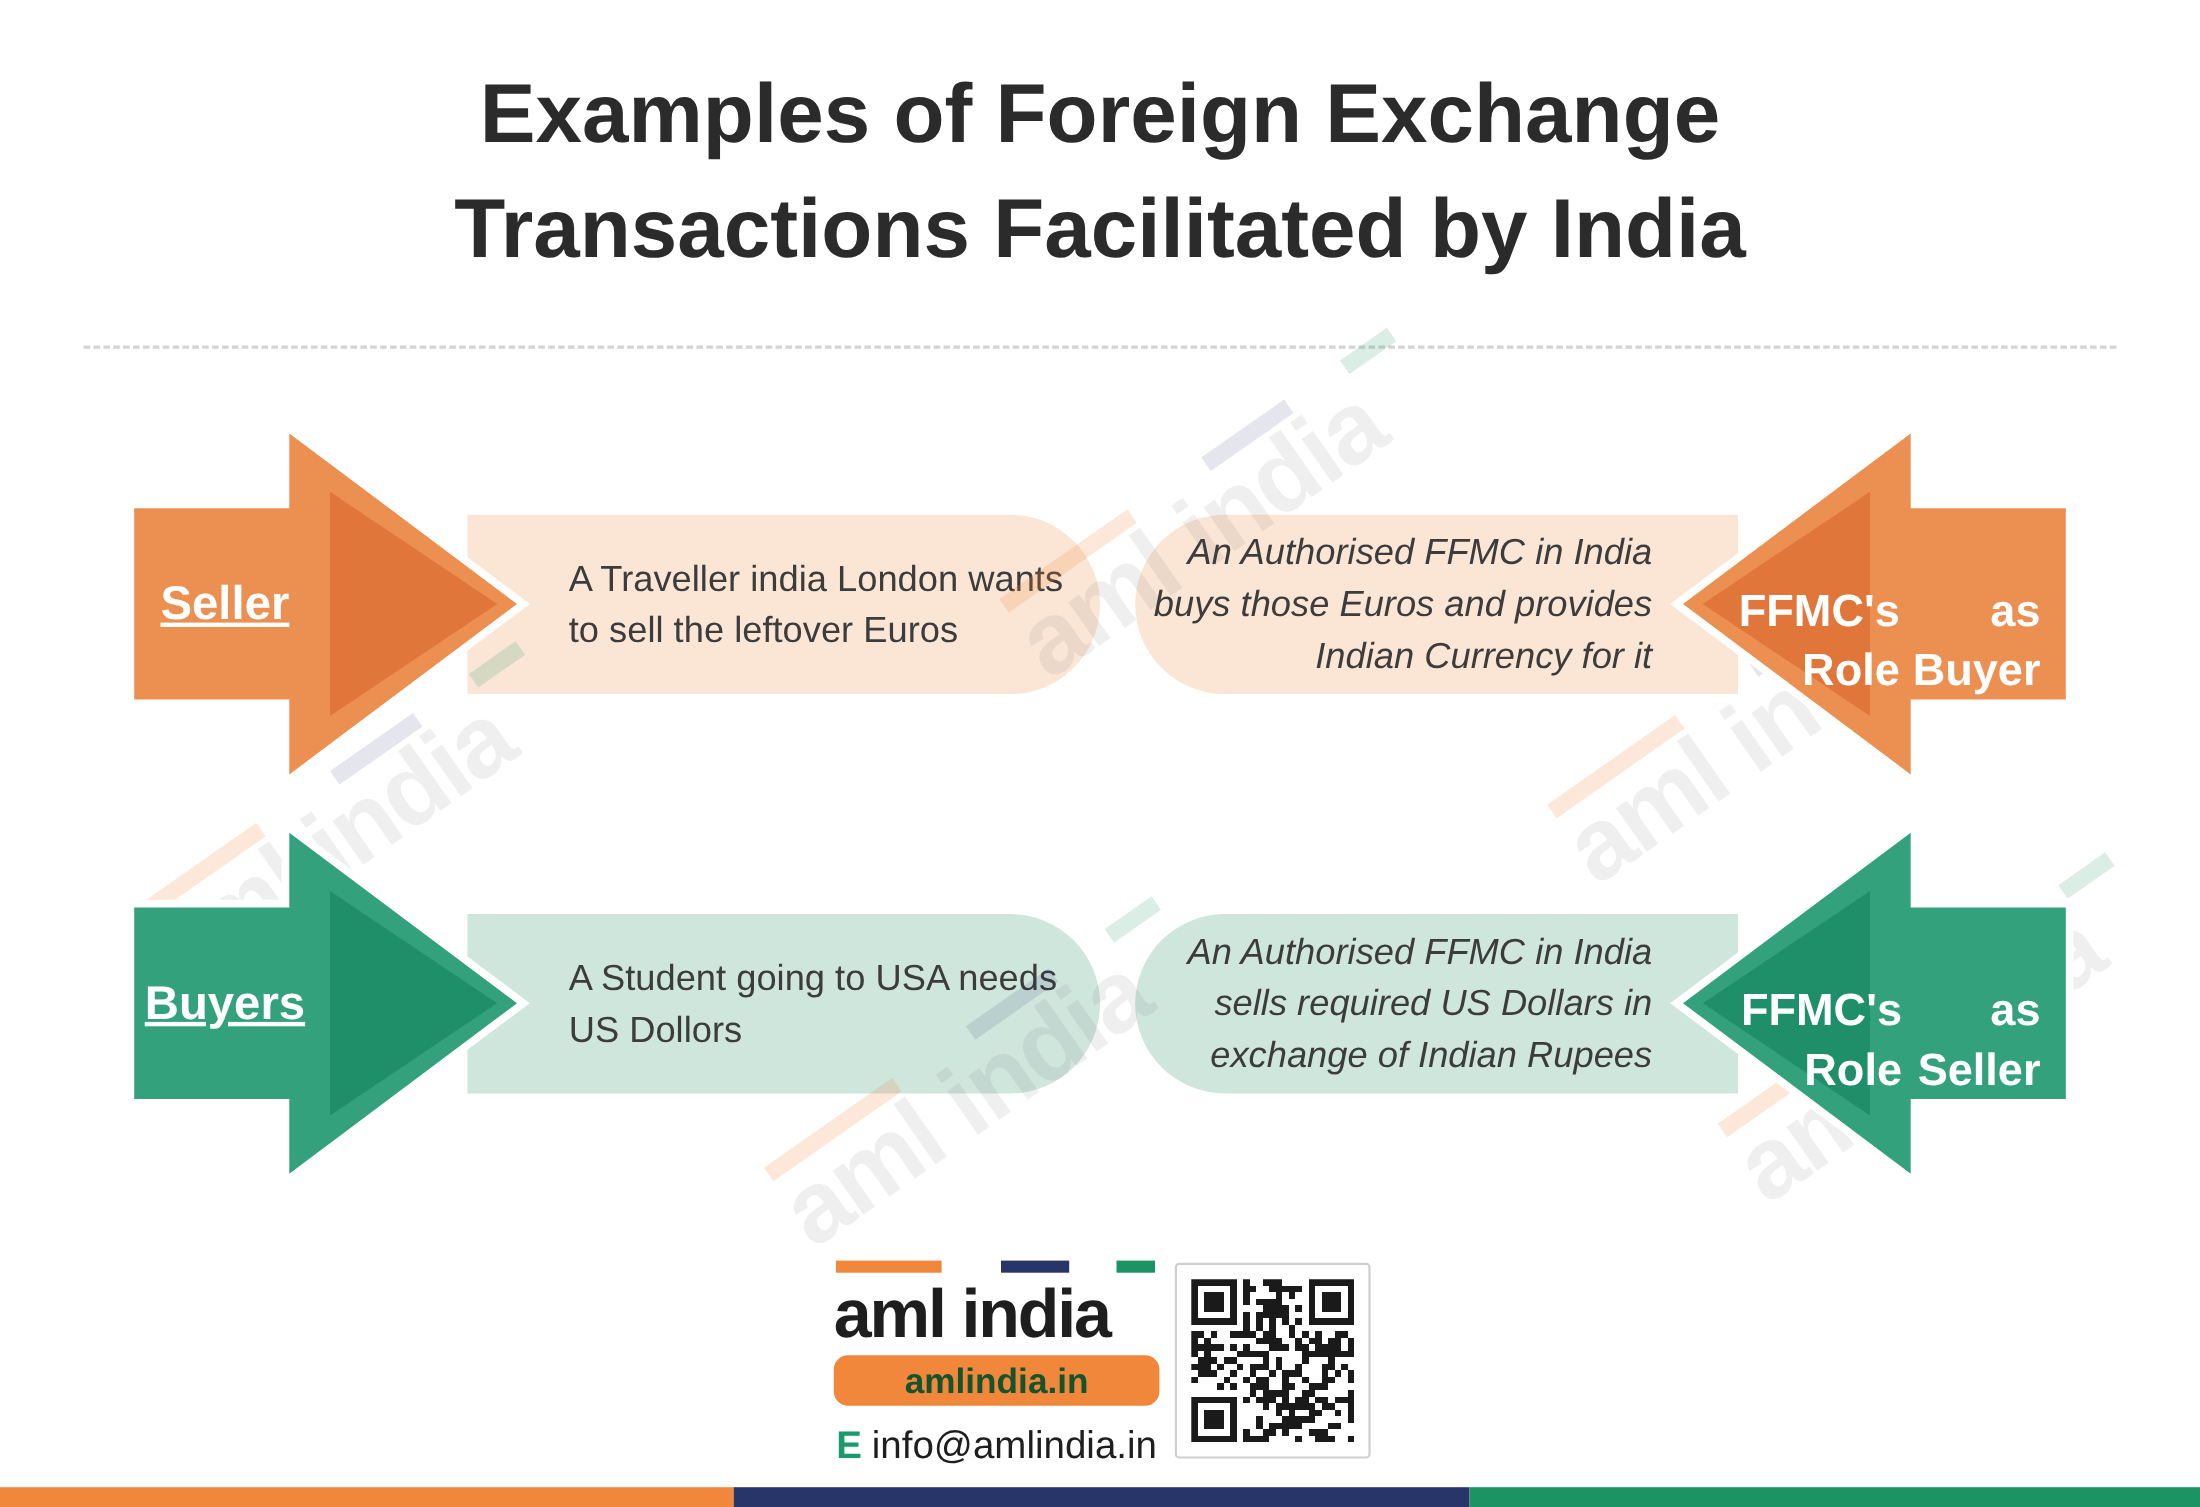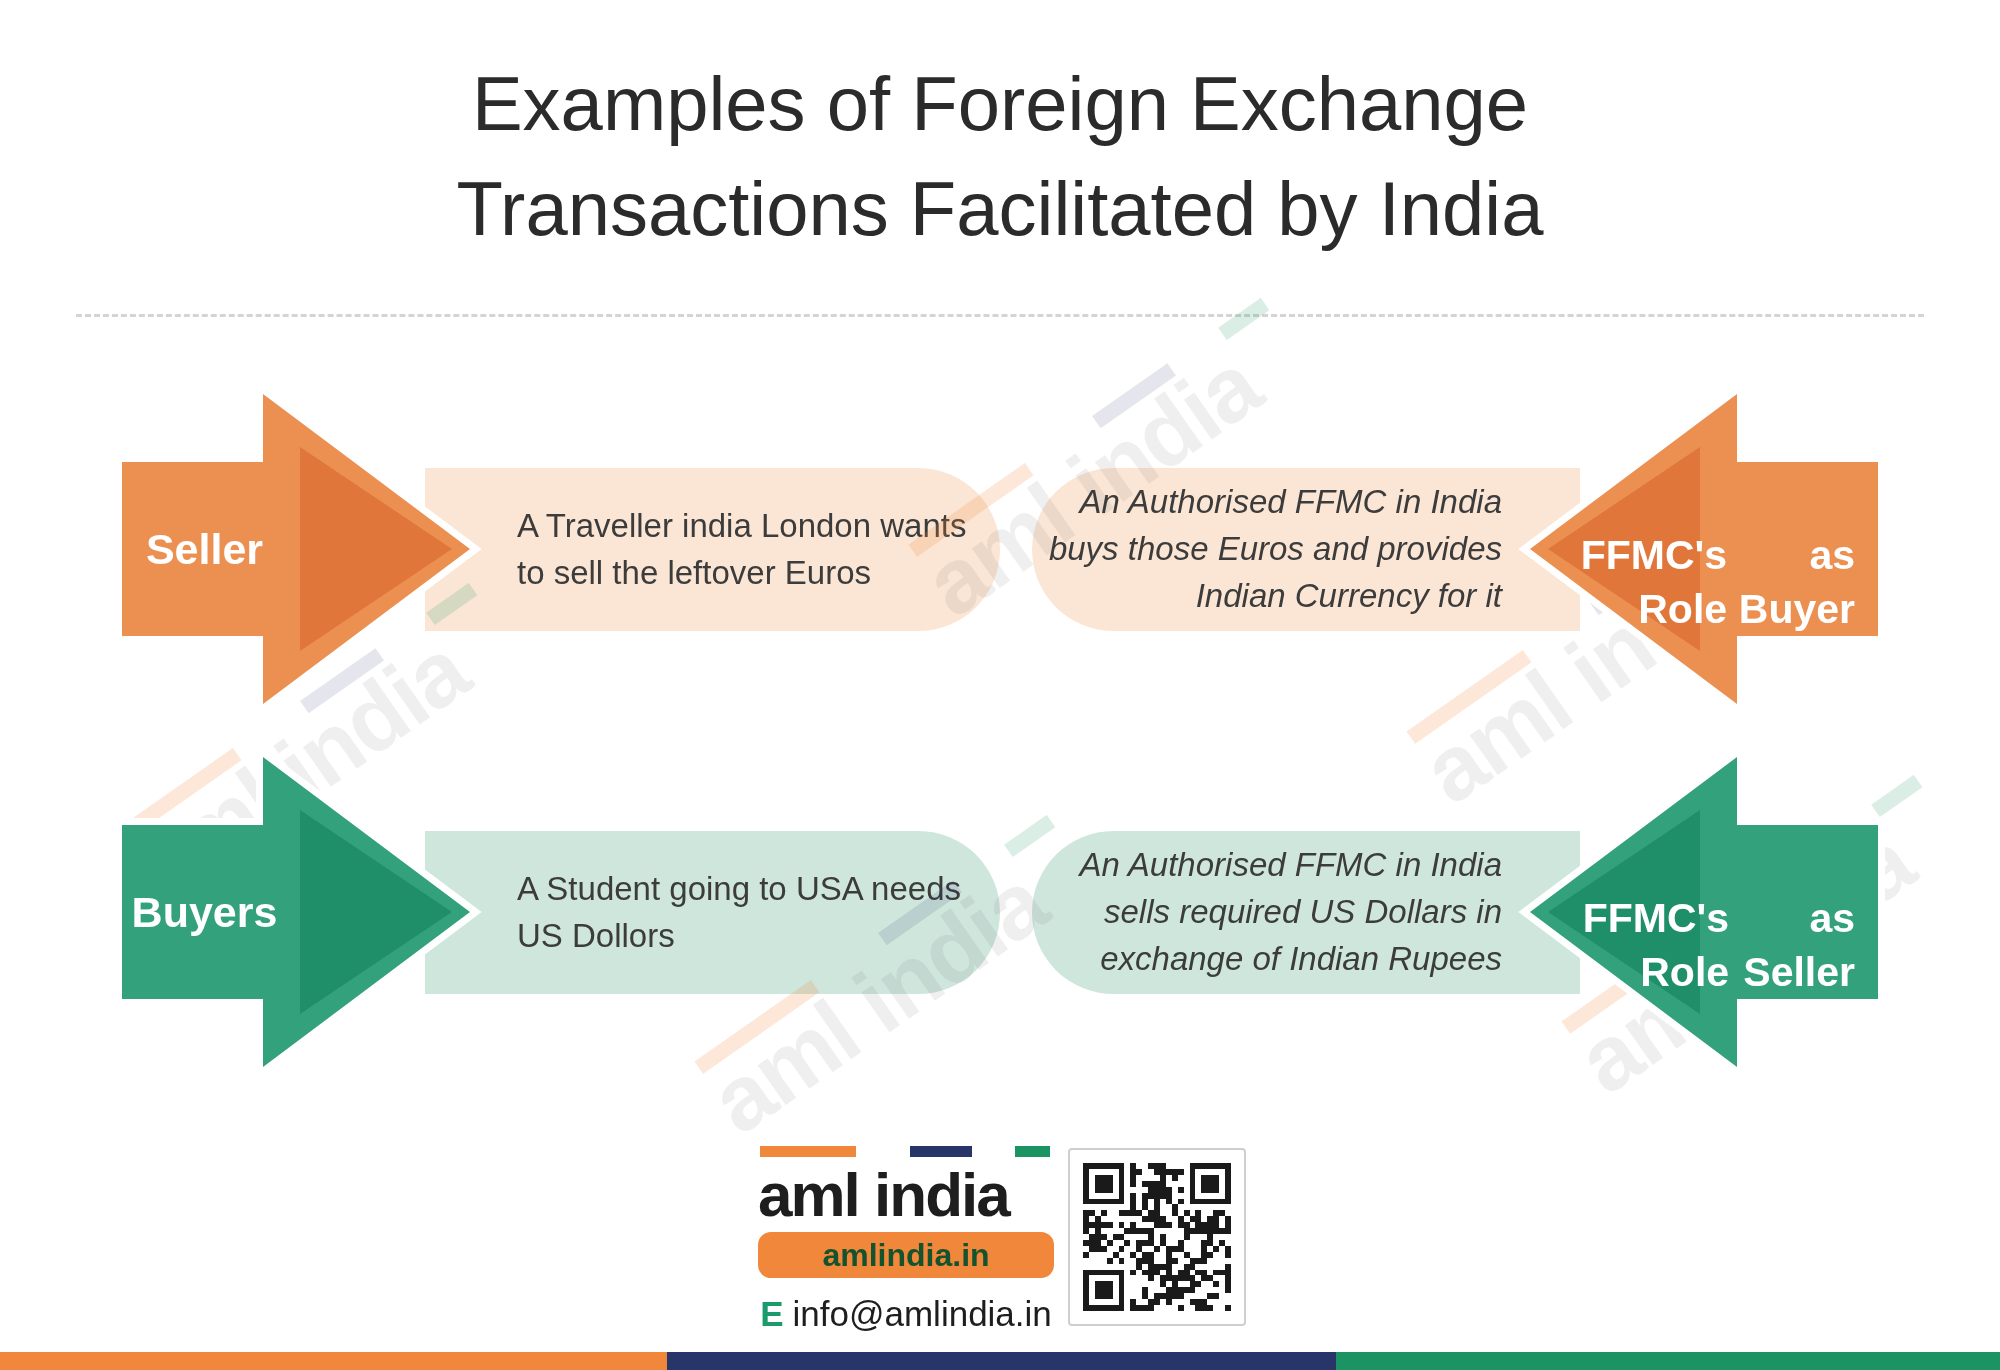--- a/index.html
+++ b/index.html
@@ -1,21 +1,21 @@
 <!DOCTYPE html>
 <html><head>
 <meta charset="utf-8">
 <style>
   html,body{margin:0;padding:0;background:#ffffff;}
   .page{position:relative;width:2000px;height:1370px;background:#ffffff;overflow:hidden;
         font-family:"Liberation Sans","DejaVu Sans",sans-serif;}
 
   
   .title{position:absolute;top:52px;left:0;width:2000px;text-align:center;
-         font-size:76px;font-weight:normal;line-height:1.38;color:#2b2b2b;letter-spacing:0px;z-index:4;}
+         font-size:76px;font-weight:bold;line-height:1.38;color:#2b2b2b;letter-spacing:0px;z-index:4;}
 
   
   .divider{position:absolute;top:314px;left:76px;width:1848px;border-top:3px dashed #d4d4d4;z-index:1;}
 
   
   .wm{position:absolute;transform:translate(-50%,-50%) rotate(-35deg);z-index:2;pointer-events:none;}
   .wm-text{font-size:92px;font-weight:bold;letter-spacing:-2px;color:rgba(70,70,70,0.085);white-space:nowrap;}
   .wm i{position:absolute;top:-4px;height:15px;display:block;}
   .wm i.b1{left:6px;width:142px;background:rgba(240,135,59,0.20);}
   .wm i.b2{left:230px;width:92px;background:rgba(40,53,105,0.12);}
@@ -39,21 +39,21 @@
   
   .arrows{position:absolute;left:0;top:0;z-index:3;pointer-events:none;}
   .ao{fill:#ec9052;stroke:#ffffff;stroke-width:14;paint-order:stroke;stroke-linejoin:miter;}
   .aod{fill:#e0763a;}
   .ag{fill:#34a17d;stroke:#ffffff;stroke-width:14;paint-order:stroke;stroke-linejoin:miter;}
   .agd{fill:#1f8f69;}
 
   
   .side-label{position:absolute;z-index:4;color:#ffffff;font-weight:bold;display:flex;
               align-items:center;justify-content:center;font-size:43px;}
-  .lab-l{left:122px;width:165px;height:174px;}
+  .lab-l{left:122px;width:165px;height:174px;text-decoration:underline;}
   .lab-r{left:1545px;width:310px;height:174px;align-items:flex-end;
          justify-content:flex-end;font-size:41px;line-height:1.32;text-align:right;}
   .y1{top:462px;} .y2{top:825px;}
 
   
   .logo{position:absolute;left:758px;top:1146px;width:296px;z-index:5;}
   .logo-text{font-size:62px;font-weight:bold;color:#1e1e1e;letter-spacing:-2px;margin-top:13px;white-space:nowrap;}
   .logo i{position:absolute;top:0;height:11px;display:block;}
   .lb-o{left:2px;width:96px;background:#f0873b;}
   .lb-n{left:152px;width:62px;background:#283569;}

